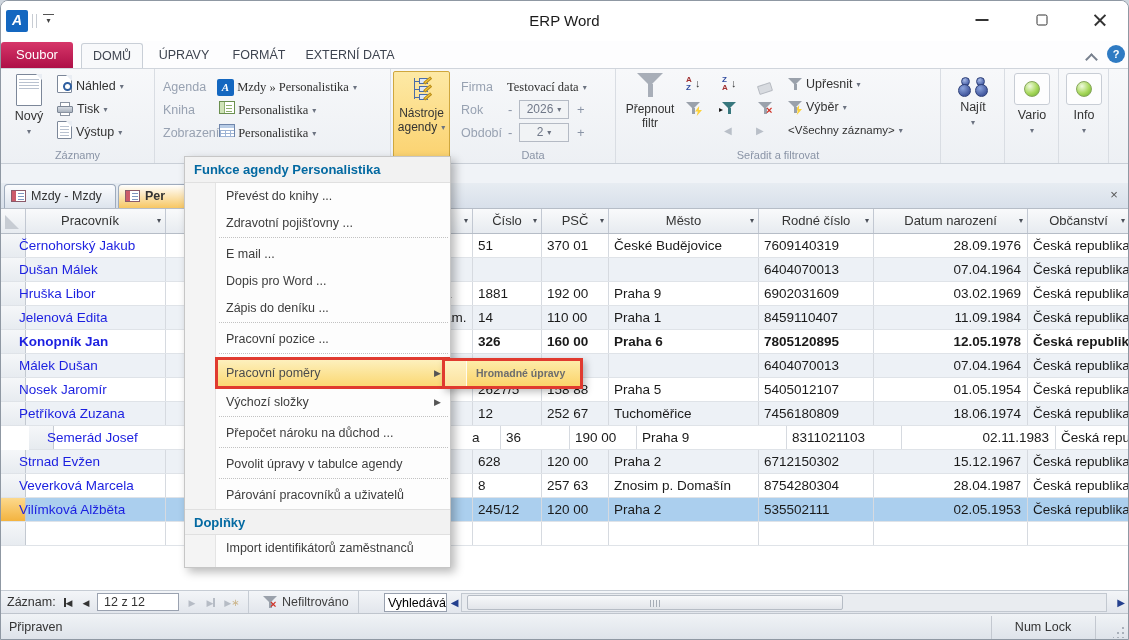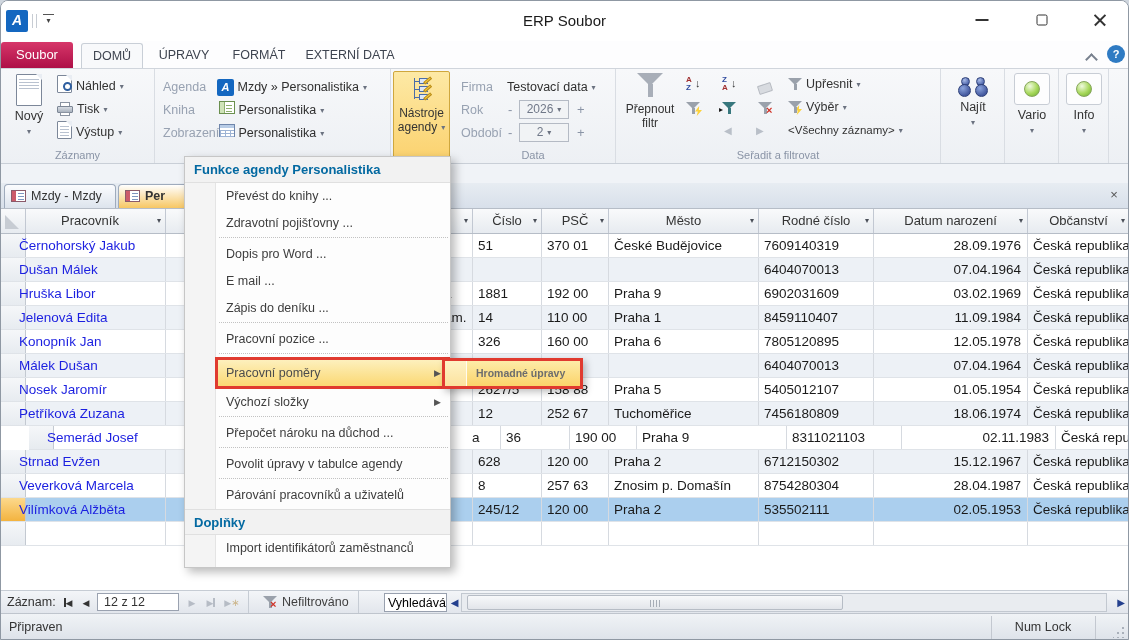--- a/index.html
+++ b/index.html
@@ -38,21 +38,21 @@
 
   
   #ribbon{position:absolute;left:0;top:67px;width:100%;height:96px;
           background:linear-gradient(#f7f8fa,#edf0f4);border-top:1px solid #d0d5dc;border-bottom:1px solid #c9cfd7;}
   .rgroup{position:absolute;top:0;height:94px;border-right:1px solid #d9dde3;}
   .grp-label{position:absolute;bottom:2px;left:0;width:100%;text-align:center;font-size:11px;color:#8a94a6;}
   .bigbtn{position:absolute;text-align:center;font-size:12.5px;color:#333;}
   .smbtn{position:absolute;height:22px;font-size:12.5px;color:#333;white-space:nowrap;line-height:22px;}
   .smbtn .ic{display:inline-block;vertical-align:-3px;margin-right:4px;}
   .glabel{position:absolute;font-size:12.5px;color:#98a2b2;line-height:22px;}
-  .gvalue{position:absolute;font-size:12.5px;color:#2f2f2f;line-height:22px;white-space:nowrap;}
+  .gvalue{position:absolute;font-size:12.5px;color:#2f2f2f;line-height:22px;white-space:nowrap;font-family:Liberation Serif, serif;}
 
   
   .icon-page{display:inline-block;width:15px;height:18px;background:#fff;border:1px solid #7c8799;border-radius:1px;position:relative;}
   .icon-page::after{content:"";position:absolute;right:-1px;top:-1px;border-style:solid;border-width:0 6px 6px 0;
         border-color:transparent #e9edf3 transparent transparent;}
   .icon-page.big{width:26px;height:32px;}
   .icon-page .lines{position:absolute;left:2px;top:4px;right:2px;height:10px;
         background:repeating-linear-gradient(#b9c2d0 0 1px,transparent 1px 3px);}
   .lens{position:absolute;width:9px;height:9px;border:2px solid #2f5fa0;border-radius:50%;background:rgba(255,255,255,.6);}
   .icon-printer{display:inline-block;width:16px;height:14px;position:relative;}
@@ -202,21 +202,21 @@
 </head>
 <body>
 
 <div id="app">
 
   <div id="titlebar">
     <div id="logo">A</div>
     <div class="qat-bar" style="left:31px"></div>
     <div class="qat-bar" style="left:35px"></div>
     <div id="qat-dd">▾</div>
-    <div id="win-title">ERP Soubor</div>
+    <div id="win-title">ERP Word</div>
     <div class="winbtn" id="btn-min" style="left:958px">
         <span class="glyph"></span>
       </div>
     <div class="winbtn" id="btn-max" style="left:1018px">
         <span class="glyph"></span>
       </div>
     <div class="winbtn" id="btn-close" style="left:1076px">
         <span class="b1"></span>
         <span class="b2"></span>
       </div>
@@ -419,21 +419,21 @@
       <div class="gcell c-sel"></div>
       <div class="gcell c-name">Jelenová Edita</div>
       <div class="gcell c-street">ám.</div>
       <div class="gcell c-cislo">14</div>
       <div class="gcell c-psc">110 00</div>
       <div class="gcell c-mesto">Praha 1</div>
       <div class="gcell c-rodne">8459110407</div>
       <div class="gcell c-datum">11.09.1984</div>
       <div class="gcell c-obc">Česká republika</div>
     </div>
-      <div class="grow" style="top: 329px;">
+      <div class="grow" style="top: 329px; font-weight: bold;">
       <div class="gcell c-sel"></div>
       <div class="gcell c-name">Konopník Jan</div>
       <div class="gcell c-street"></div>
       <div class="gcell c-cislo">326</div>
       <div class="gcell c-psc">160 00</div>
       <div class="gcell c-mesto">Praha 6</div>
       <div class="gcell c-rodne">7805120895</div>
       <div class="gcell c-datum">12.05.1978</div>
       <div class="gcell c-obc">Česká republika</div>
     </div>
@@ -554,22 +554,22 @@
     <div class="statusdiv" style="left:1094px"></div>
     <div id="grip"></div>
   </div>
 
   <div id="agenda-menu">
     <div id="menu-strip"></div>
     <div class="mhead">Funkce agendy Personalistika</div>
     <div class="mitem">Převést do knihy ...</div>
     <div class="mitem">Zdravotní pojišťovny ...</div>
     <div class="msep"></div>
+    <div class="mitem">E mail ...</div>
     <div class="mitem">Dopis pro Word ...</div>
-    <div class="mitem">E mail ...</div>
     <div class="mitem">Zápis do deníku ...</div>
     <div class="msep"></div>
     <div class="mitem">Pracovní pozice ...</div>
     <div class="msep"></div>
     <div class="mitem hl">
       <span>Pracovní poměry</span><span class="sub-arrow">▶</span>
     </div>
     <div class="mitem">
       <span>Výchozí složky</span><span class="sub-arrow">▶</span>
     </div>

